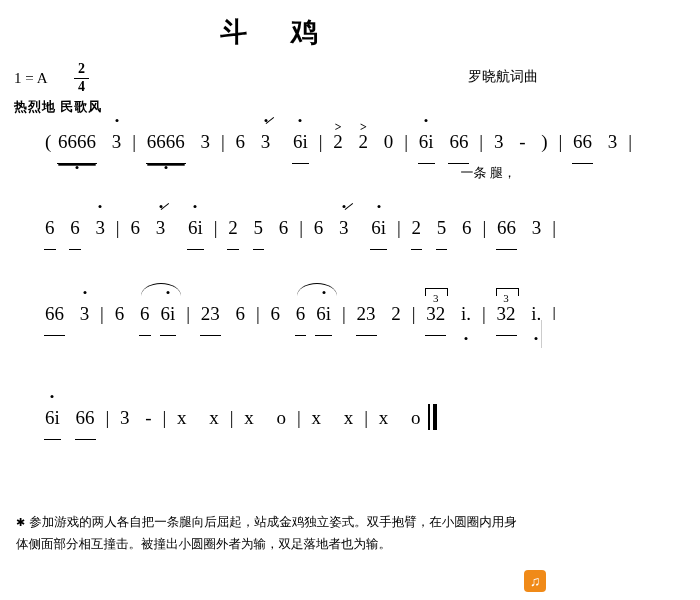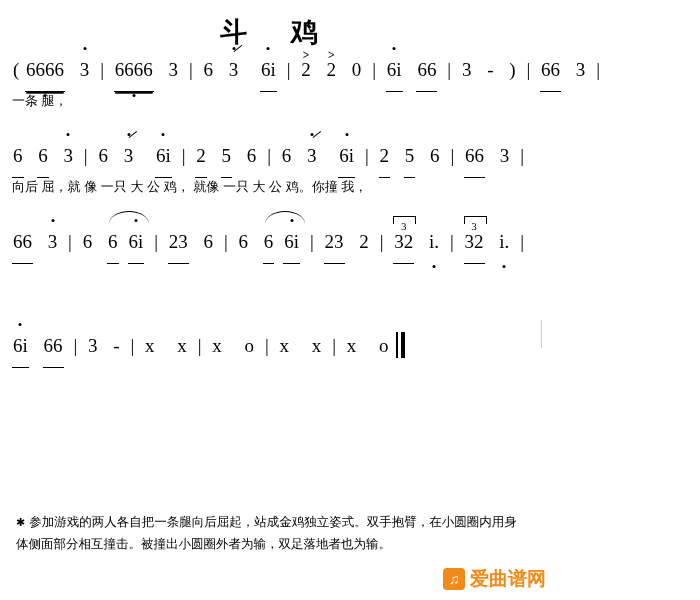--- a/index.html
+++ b/index.html
@@ -79,30 +79,31 @@
     padding-left: 12px;
     height: 78px;
   }
   .notes {
     font-size: 19px;
     font-family: "Liberation Serif", serif;
     white-space: nowrap;
     height: 40px;
     line-height: 40px;
     letter-spacing: 0px;
+    margin-left: 32px;
   }
   .lyrics {
     font-size: 13px;
     white-space: nowrap;
     height: 22px;
     line-height: 22px;
     font-family: "Liberation Sans", sans-serif;
   }
   .lyrics.right {
-    text-align: left;
+    text-align: right;
     padding-right: 40px;
   }
 
   .n {
     position: relative;
     display: inline-block;
     padding: 0 1px;
   }
   
   .b1 {
@@ -268,20 +269,30 @@
     border-left: 1px solid #ccc;
   }
 </style>
 </head>
 <body>
 
 <div class="sheet">
 
   <div class="title">斗   鸡</div>
 
+  <div class="meta-row">
+    <div class="key-sig">1 = A</div>
+    <div class="time-sig">
+      <span class="num">2</span>
+      <span class="bar"></span>
+      <span class="den">4</span>
+    </div>
+    <div class="composer">罗晓航词曲</div>
+    <div class="style-mark">热烈地  民歌风</div>
+  </div>
 
   <div class="system">
     <div class="notes">
       <span class="n">(</span>
       <span class="n b2 dot-dn">6666</span><span class="sp"></span>
       <span class="n dot-up">3</span>
       <span class="bar">|</span>
       <span class="n b2 dot-dn">6666</span><span class="sp"></span>
       <span class="n">3</span>
       <span class="bar">|</span>
@@ -326,21 +337,20 @@
       <span class="n b1 dot-up">6i</span>
       <span class="bar">|</span>
       <span class="n b1">2</span><span class="sp"></span>
       <span class="n b1">5</span><span class="sp"></span>
       <span class="n">6</span>
       <span class="bar">|</span>
       <span class="n b1">66</span><span class="sp"></span>
       <span class="n">3</span>
       <span class="bar">|</span>
     </div>
-    <div class="lyrics">向后 屈，就 像 一只  大 公 鸡， 就像 一只  大 公 鸡。你撞 我，</div>
   </div>
 
   <div class="system">
     <div class="notes">
       <span class="n b1">66</span><span class="sp"></span>
       <span class="n dot-up">3</span>
       <span class="bar">|</span>
       <span class="n">6</span><span class="sp"></span>
       <span class="tie"><span class="n b1">6</span><span class="sp"></span><span class="n b1 dot-up">6i</span></span>
       <span class="bar">|</span>
@@ -387,16 +397,15 @@
 
   <div class="pagefold"></div>
 
   <div class="footnote">
     <span class="dotmark">✱</span><span>参加游戏的两人各自把一条腿向后屈起，站成金鸡独立姿式。双手抱臂，在小圆圈内用身</span><br>
     <span>体侧面部分相互撞击。被撞出小圆圈外者为输，双足落地者也为输。</span>
   </div>
 
   <div class="watermark">
     <span class="note-badge">♫</span>
-    <span>爱曲谱网</span>
   </div>
 
 </div>
 
 </body></html>

